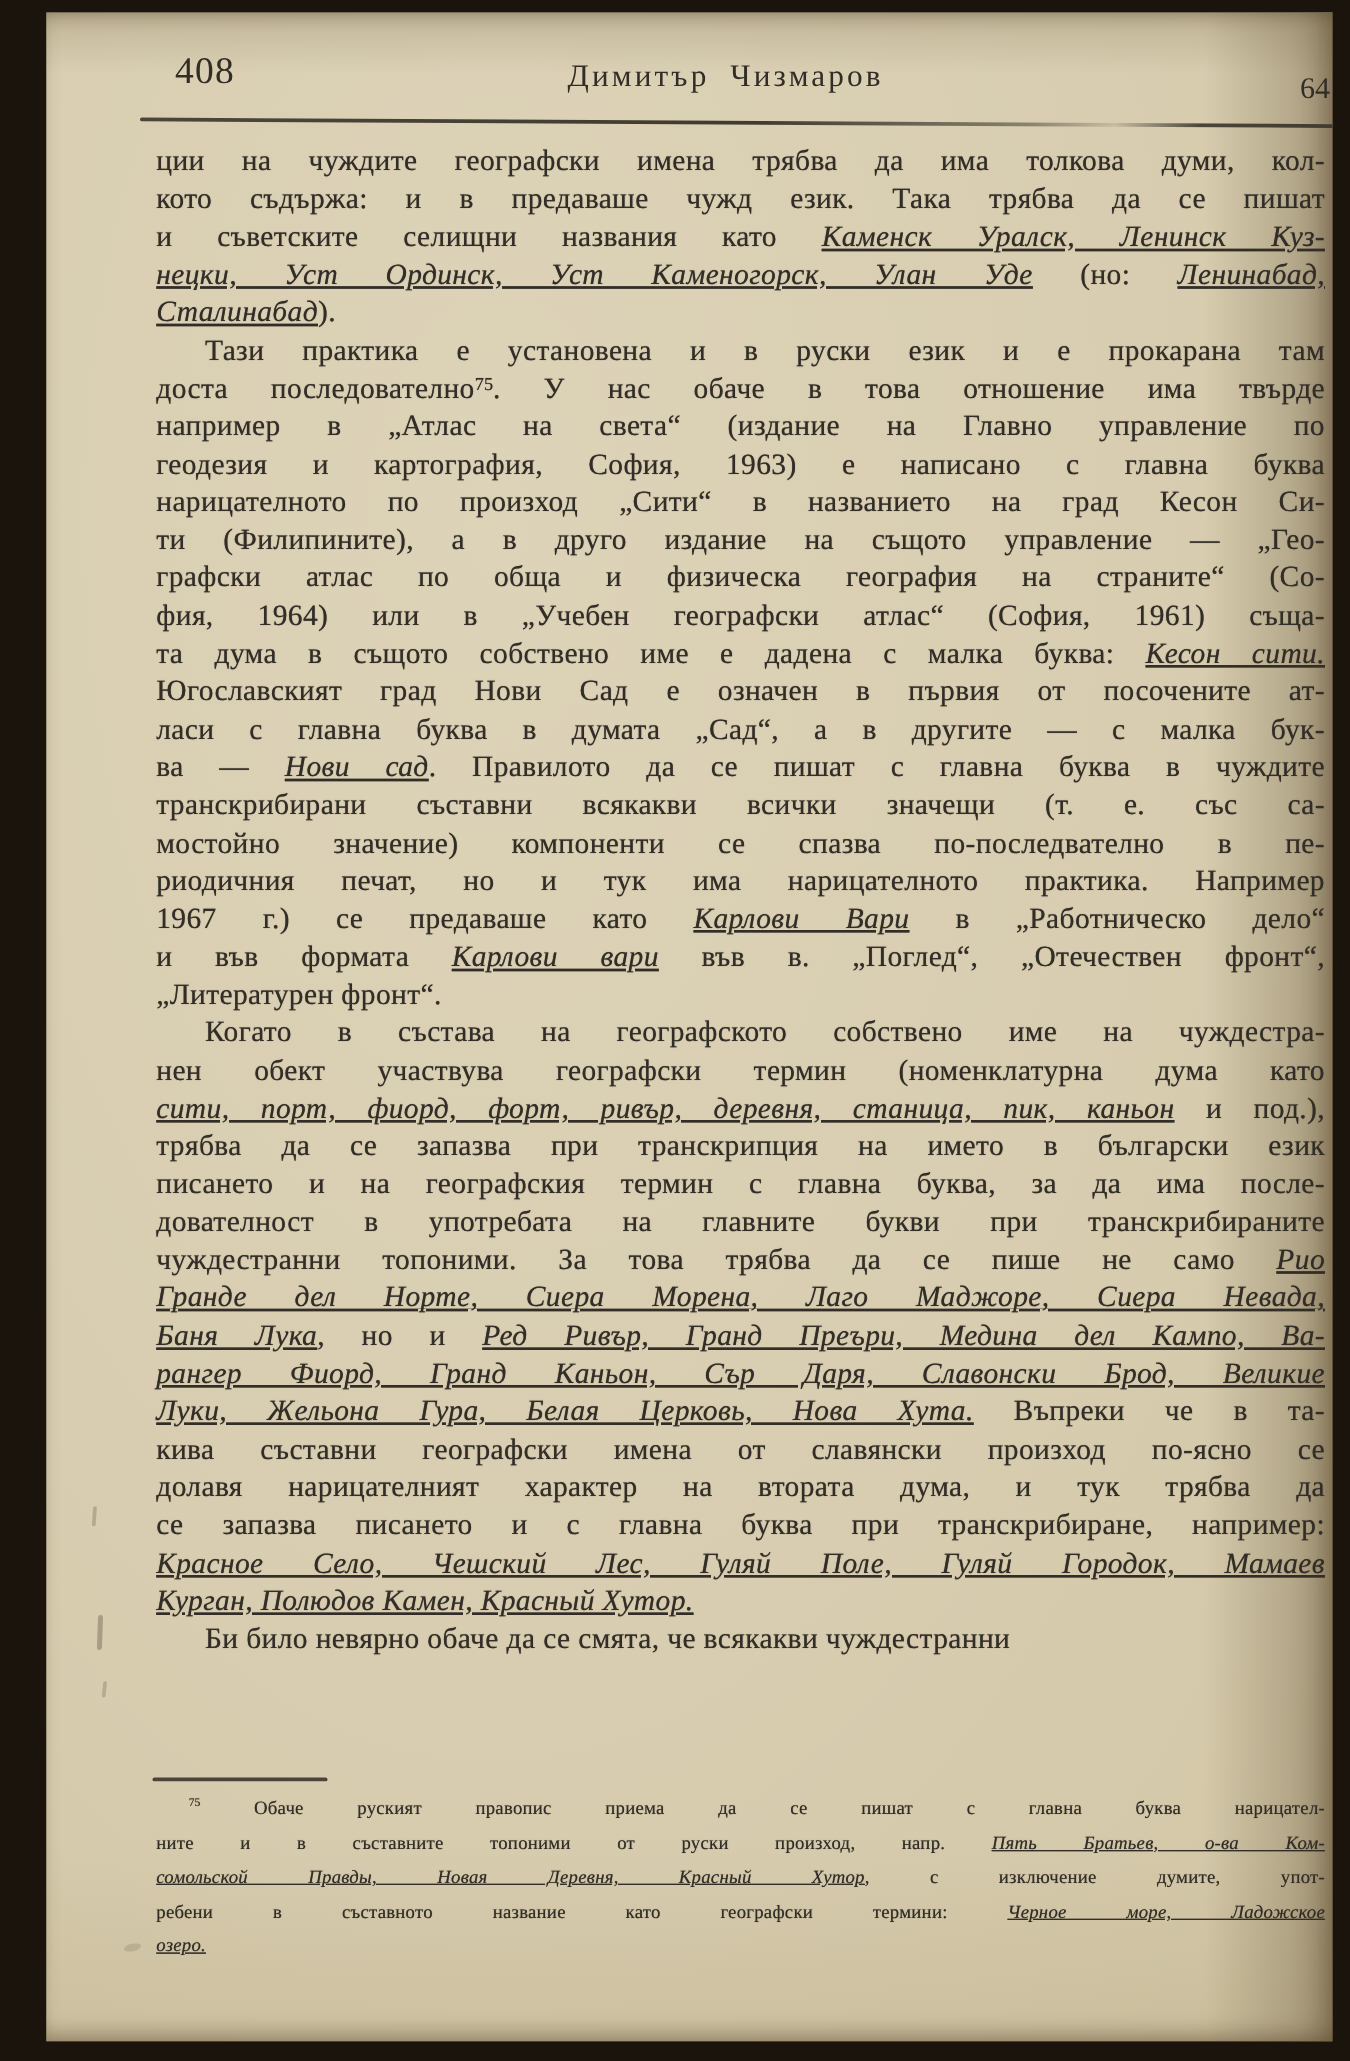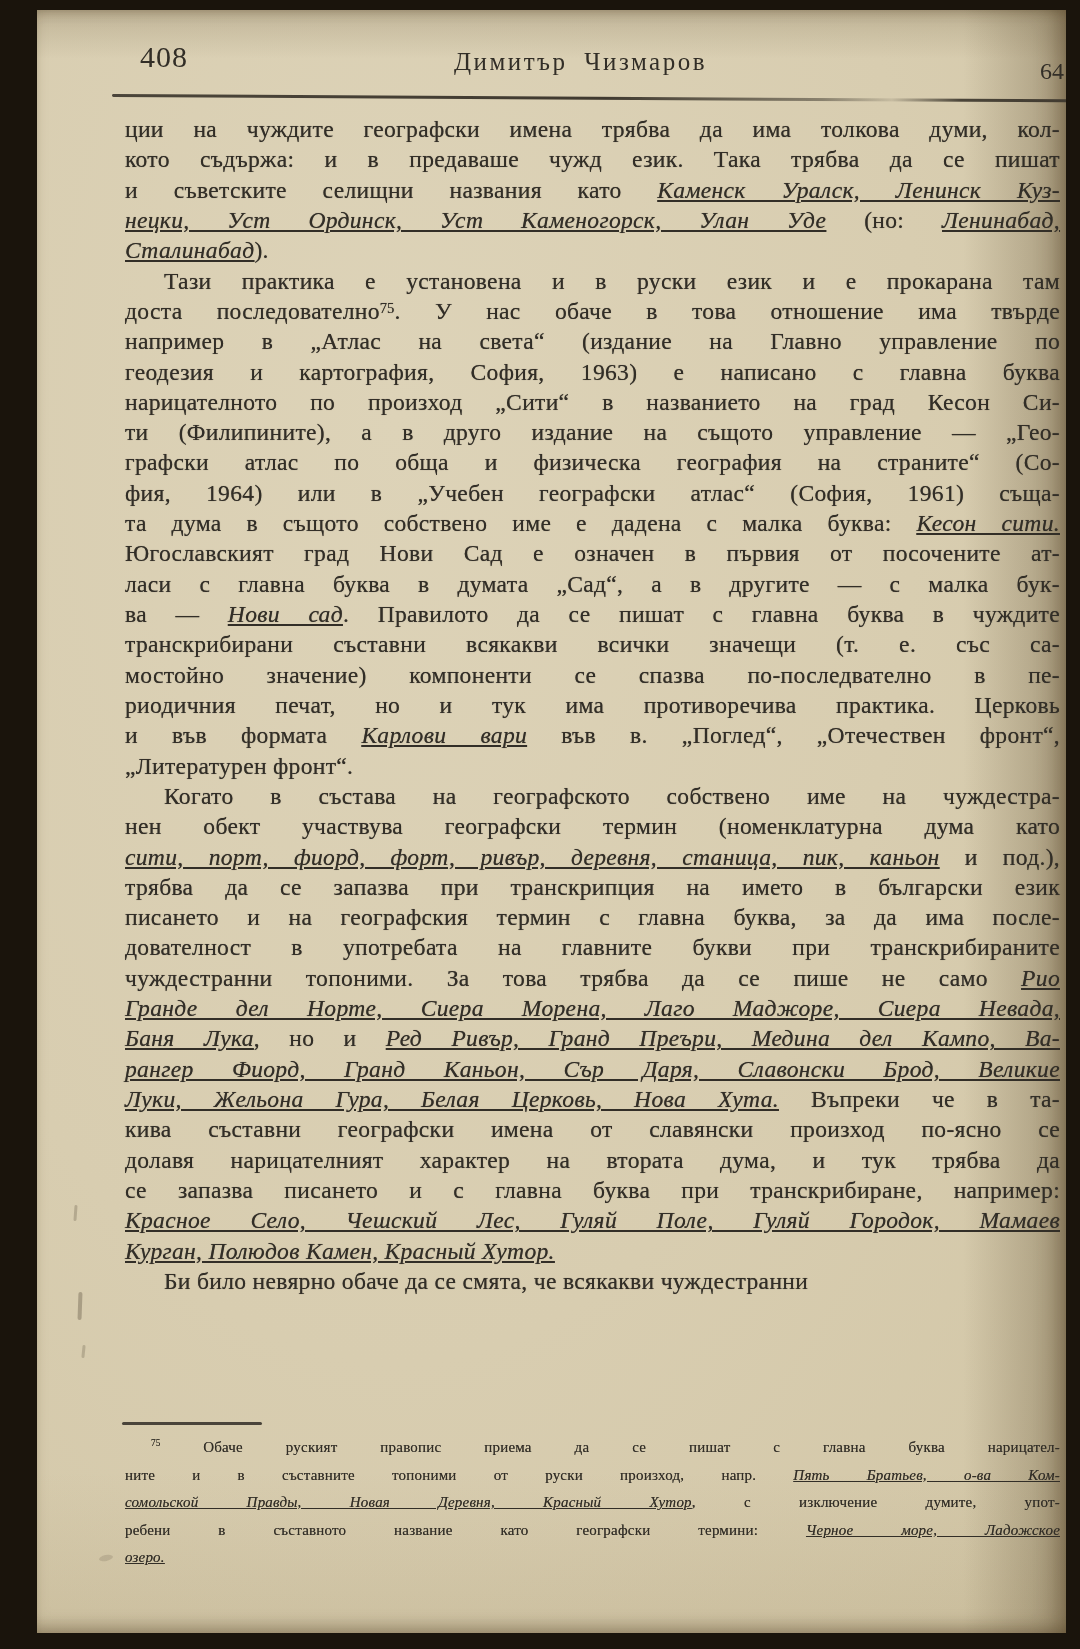--- a/index.html
+++ b/index.html
@@ -120,21 +120,22 @@
         <div class="line"><span>нарицателното по произход „Сити“ в названието на град Кесон Си-</span></div>
         <div class="line"><span>ти (Филипините), а в друго издание на същото управление — „Гео-</span></div>
         <div class="line"><span>графски атлас по обща и физическа география на страните“ (Со-</span></div>
         <div class="line"><span>фия, 1964) или в „Учебен географски атлас“ (София, 1961) съща-</span></div>
         <div class="line"><span>та дума в същото собствено име е дадена с малка буква: </span><span class="it">Кесон сити.</span></div>
         <div class="line"><span>Югославският град Нови Сад е означен в първия от посочените ат-</span></div>
         <div class="line"><span>ласи с главна буква в думата „Сад“, а в другите — с малка бук-</span></div>
         <div class="line"><span>ва — </span><span class="it">Нови сад</span><span>. Правилото да се пишат с главна буква в чуждите</span></div>
         <div class="line"><span>транскрибирани съставни всякакви всички значещи (т. е. със са-</span></div>
         <div class="line"><span>мостойно значение) компоненти се спазва по-последвателно в пе-</span></div>
-        <div class="line"><span>риодичния печат, но и тук има противоречива практика. Церковь</span></div>
+        <div class="line"><span>риодичния печат, но и тук има нарицателното практика. Например</span></div>
+        <div class="line"><span>1967 г.) се предаваше като </span><span class="it">Карлови Вари</span><span> в „Работническо дело“</span></div>
         <div class="line"><span>и във формата </span><span class="it">Карлови вари</span><span> във в. „Поглед“, „Отечествен фронт“,</span></div>
         <div class="line lastline"><span>„Литературен фронт“.</span></div>
       </div>
       <div class="para">
         <div class="line firstline"><span>Когато в състава на географското собствено име на чуждестра-</span></div>
         <div class="line"><span>нен обект участвува географски термин (номенклатурна дума като</span></div>
         <div class="line"><span class="it">сити, порт, фиорд, форт, ривър, деревня, станица, пик, каньон</span><span> и под.),</span></div>
         <div class="line"><span>трябва да се запазва при транскрипция на името в български език</span></div>
         <div class="line"><span>писането и на географския термин с главна буква, за да има после-</span></div>
         <div class="line"><span>дователност в употребата на главните букви при транскрибираните</span></div>

